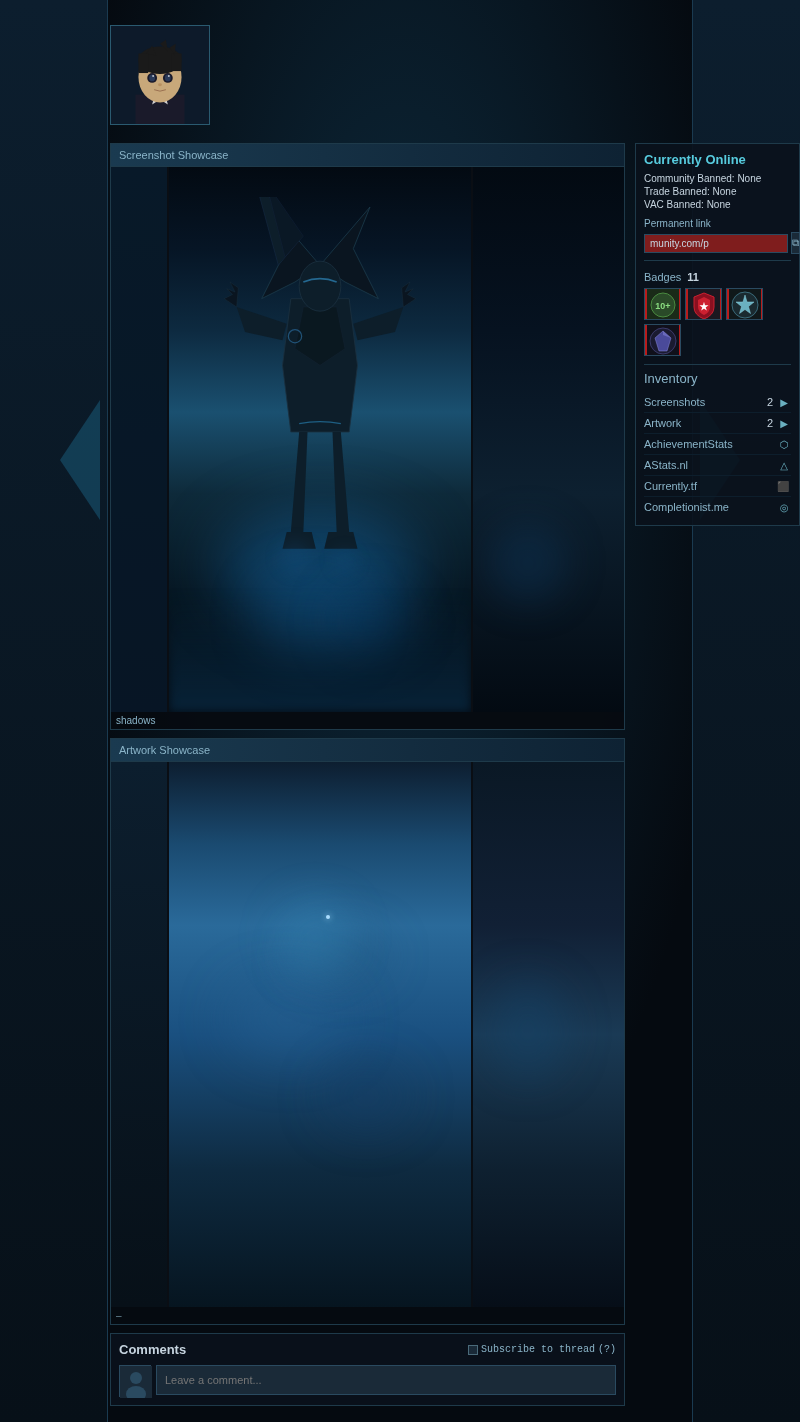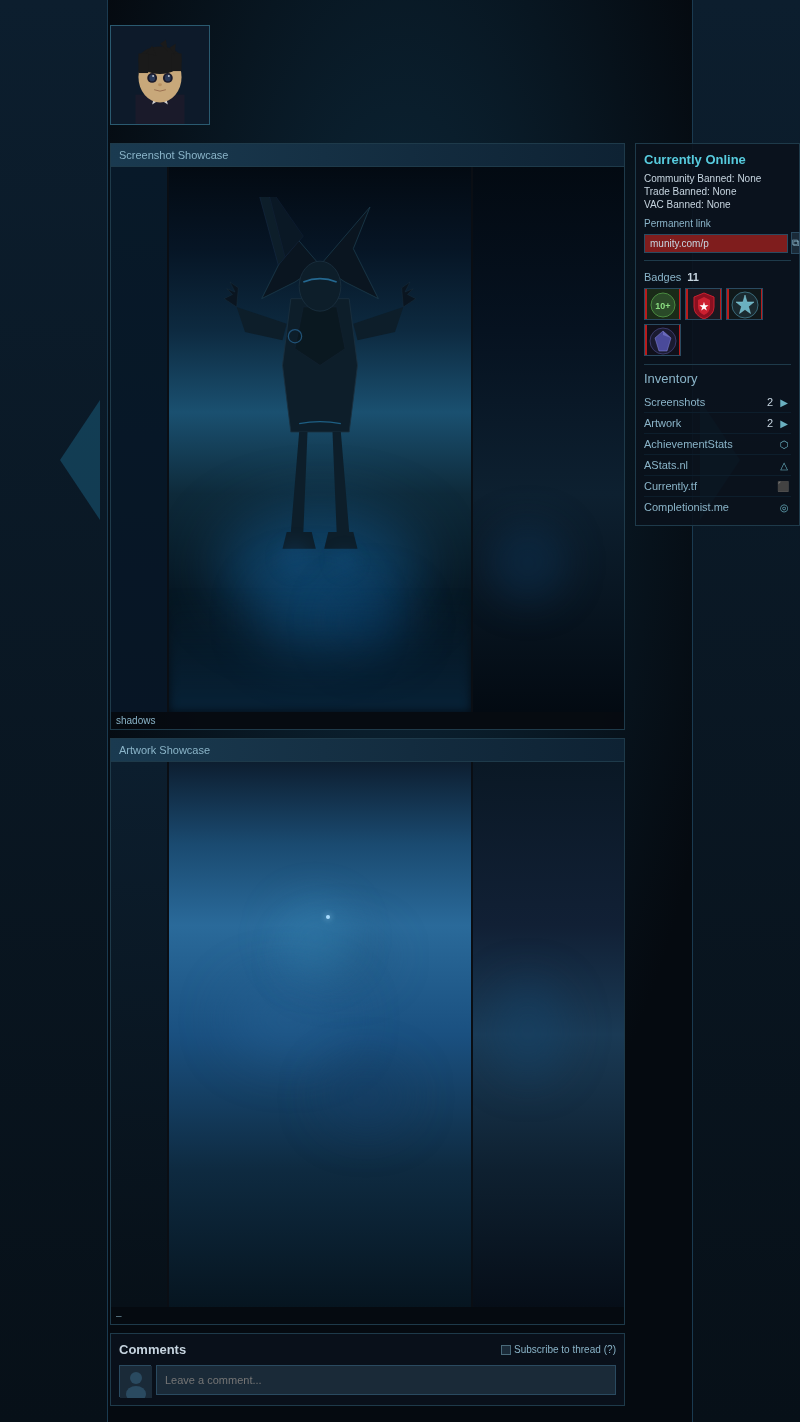--- a/index.html
+++ b/index.html
@@ -348,20 +348,21 @@
       color: #c6d4df;
       font-weight: bold;
     }
 
     .subscribe-label {
       font-size: 10px;
       color: #8ab4c8;
       display: flex;
       align-items: center;
       gap: 3px;
+      font-family: Liberation Mono, monospace;
     }
 
     .subscribe-checkbox {
       width: 10px;
       height: 10px;
       border: 1px solid #4a6a7a;
       background: #1a2a38;
       display: inline-block;
     }
 

